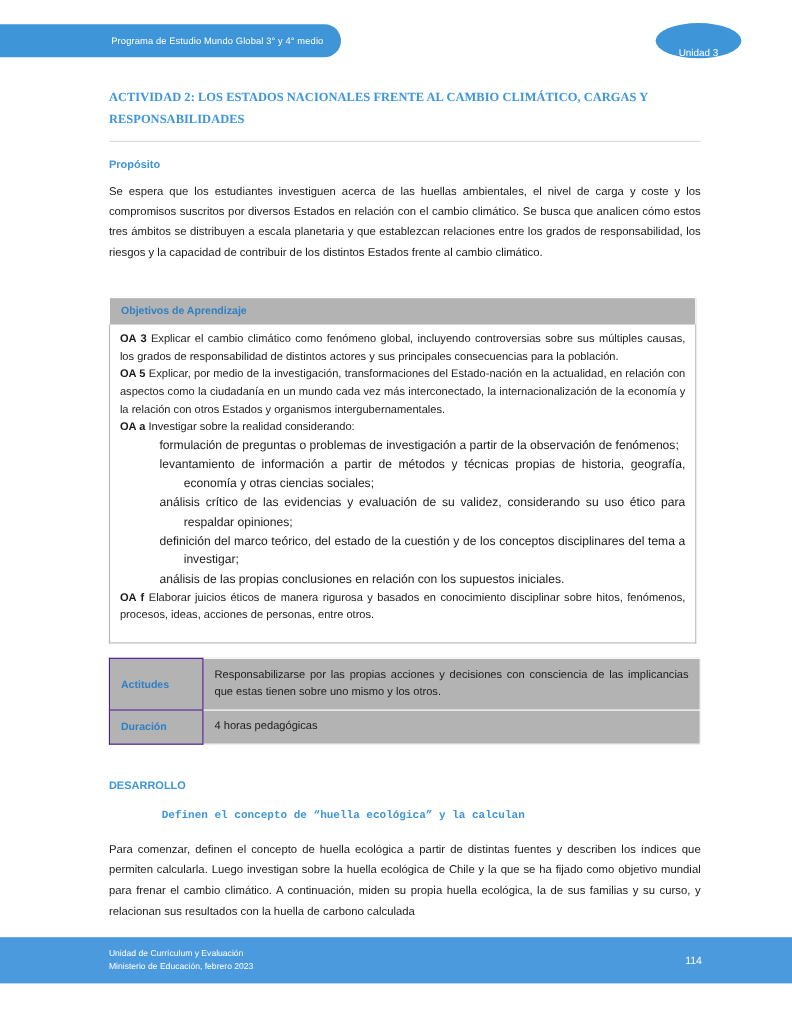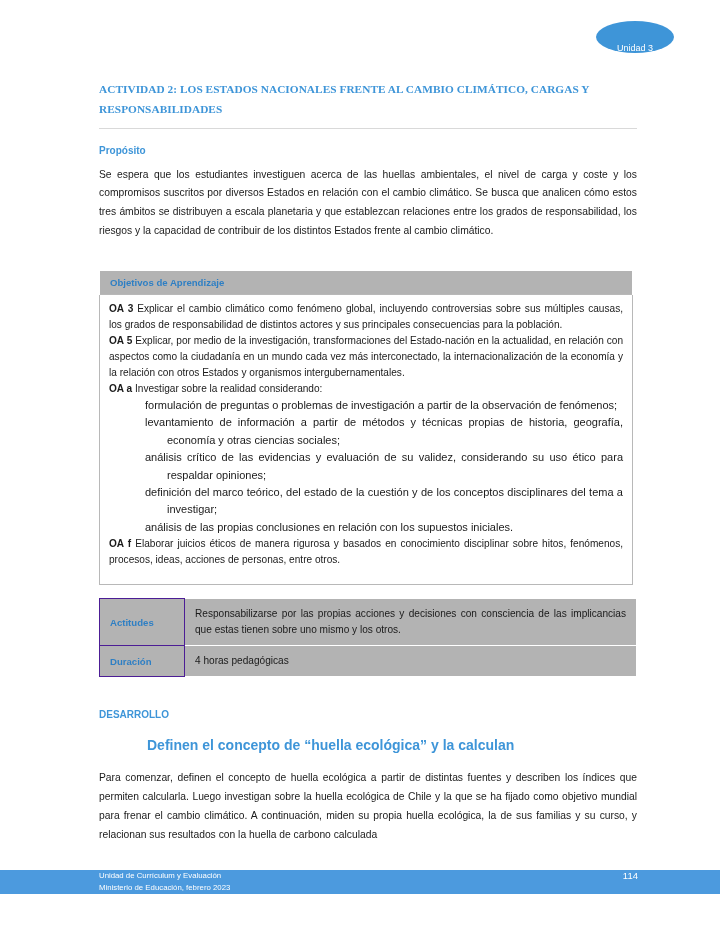--- a/index.html
+++ b/index.html
@@ -179,60 +179,64 @@
 
   
   .desarrollo-heading {
     color: #3e95d8;
     font-size: 10px;
     font-weight: bold;
     margin: 32px 0 0 0;
   }
   .activity-subheading {
     color: #3e95d8;
-    font-size: 14px;
+    font-size: 10px;
     font-weight: bold;
     margin: 17px 0 0 48px;
+    font-family: Liberation Mono, monospace;
   }
   .desarrollo-para {
     font-size: 10.3px;
     line-height: 1.82;
     text-align: justify;
     margin: 16px 0 0 0;
     color: #1a1a1a;
   }
 
   
   .page-footer {
     position: absolute;
     left: 0;
     bottom: 38px;
     width: 720px;
-    height: 24px;
+    height: 42px;
     background: #4c9ade;
     display: flex;
-    align-items: flex-start;
+    align-items: center;
   }
   .footer-left {
     margin-left: 99px;
     color: #ffffff;
     font-size: 7.8px;
     line-height: 1.6;
   }
   .footer-page {
     position: absolute;
     right: 82px;
     color: #ffffff;
     font-size: 9.5px;
   }
 </style>
 </head>
 <body>
 
 <div class="page-header">
+  <div class="header-tab">
+    <span class="header-tab-label">Programa de Estudio Mundo Global 3° y 4° medio</span>
+  </div>
   <div class="unit-badge">
     <span class="unit-badge-label">Unidad 3</span>
   </div>
 </div>
 
 <div class="content">
 
   <h1 class="activity-title">ACTIVIDAD 2: LOS ESTADOS NACIONALES FRENTE AL CAMBIO CLIMÁTICO, CARGAS Y RESPONSABILIDADES</h1>
   <hr class="title-rule">
 

